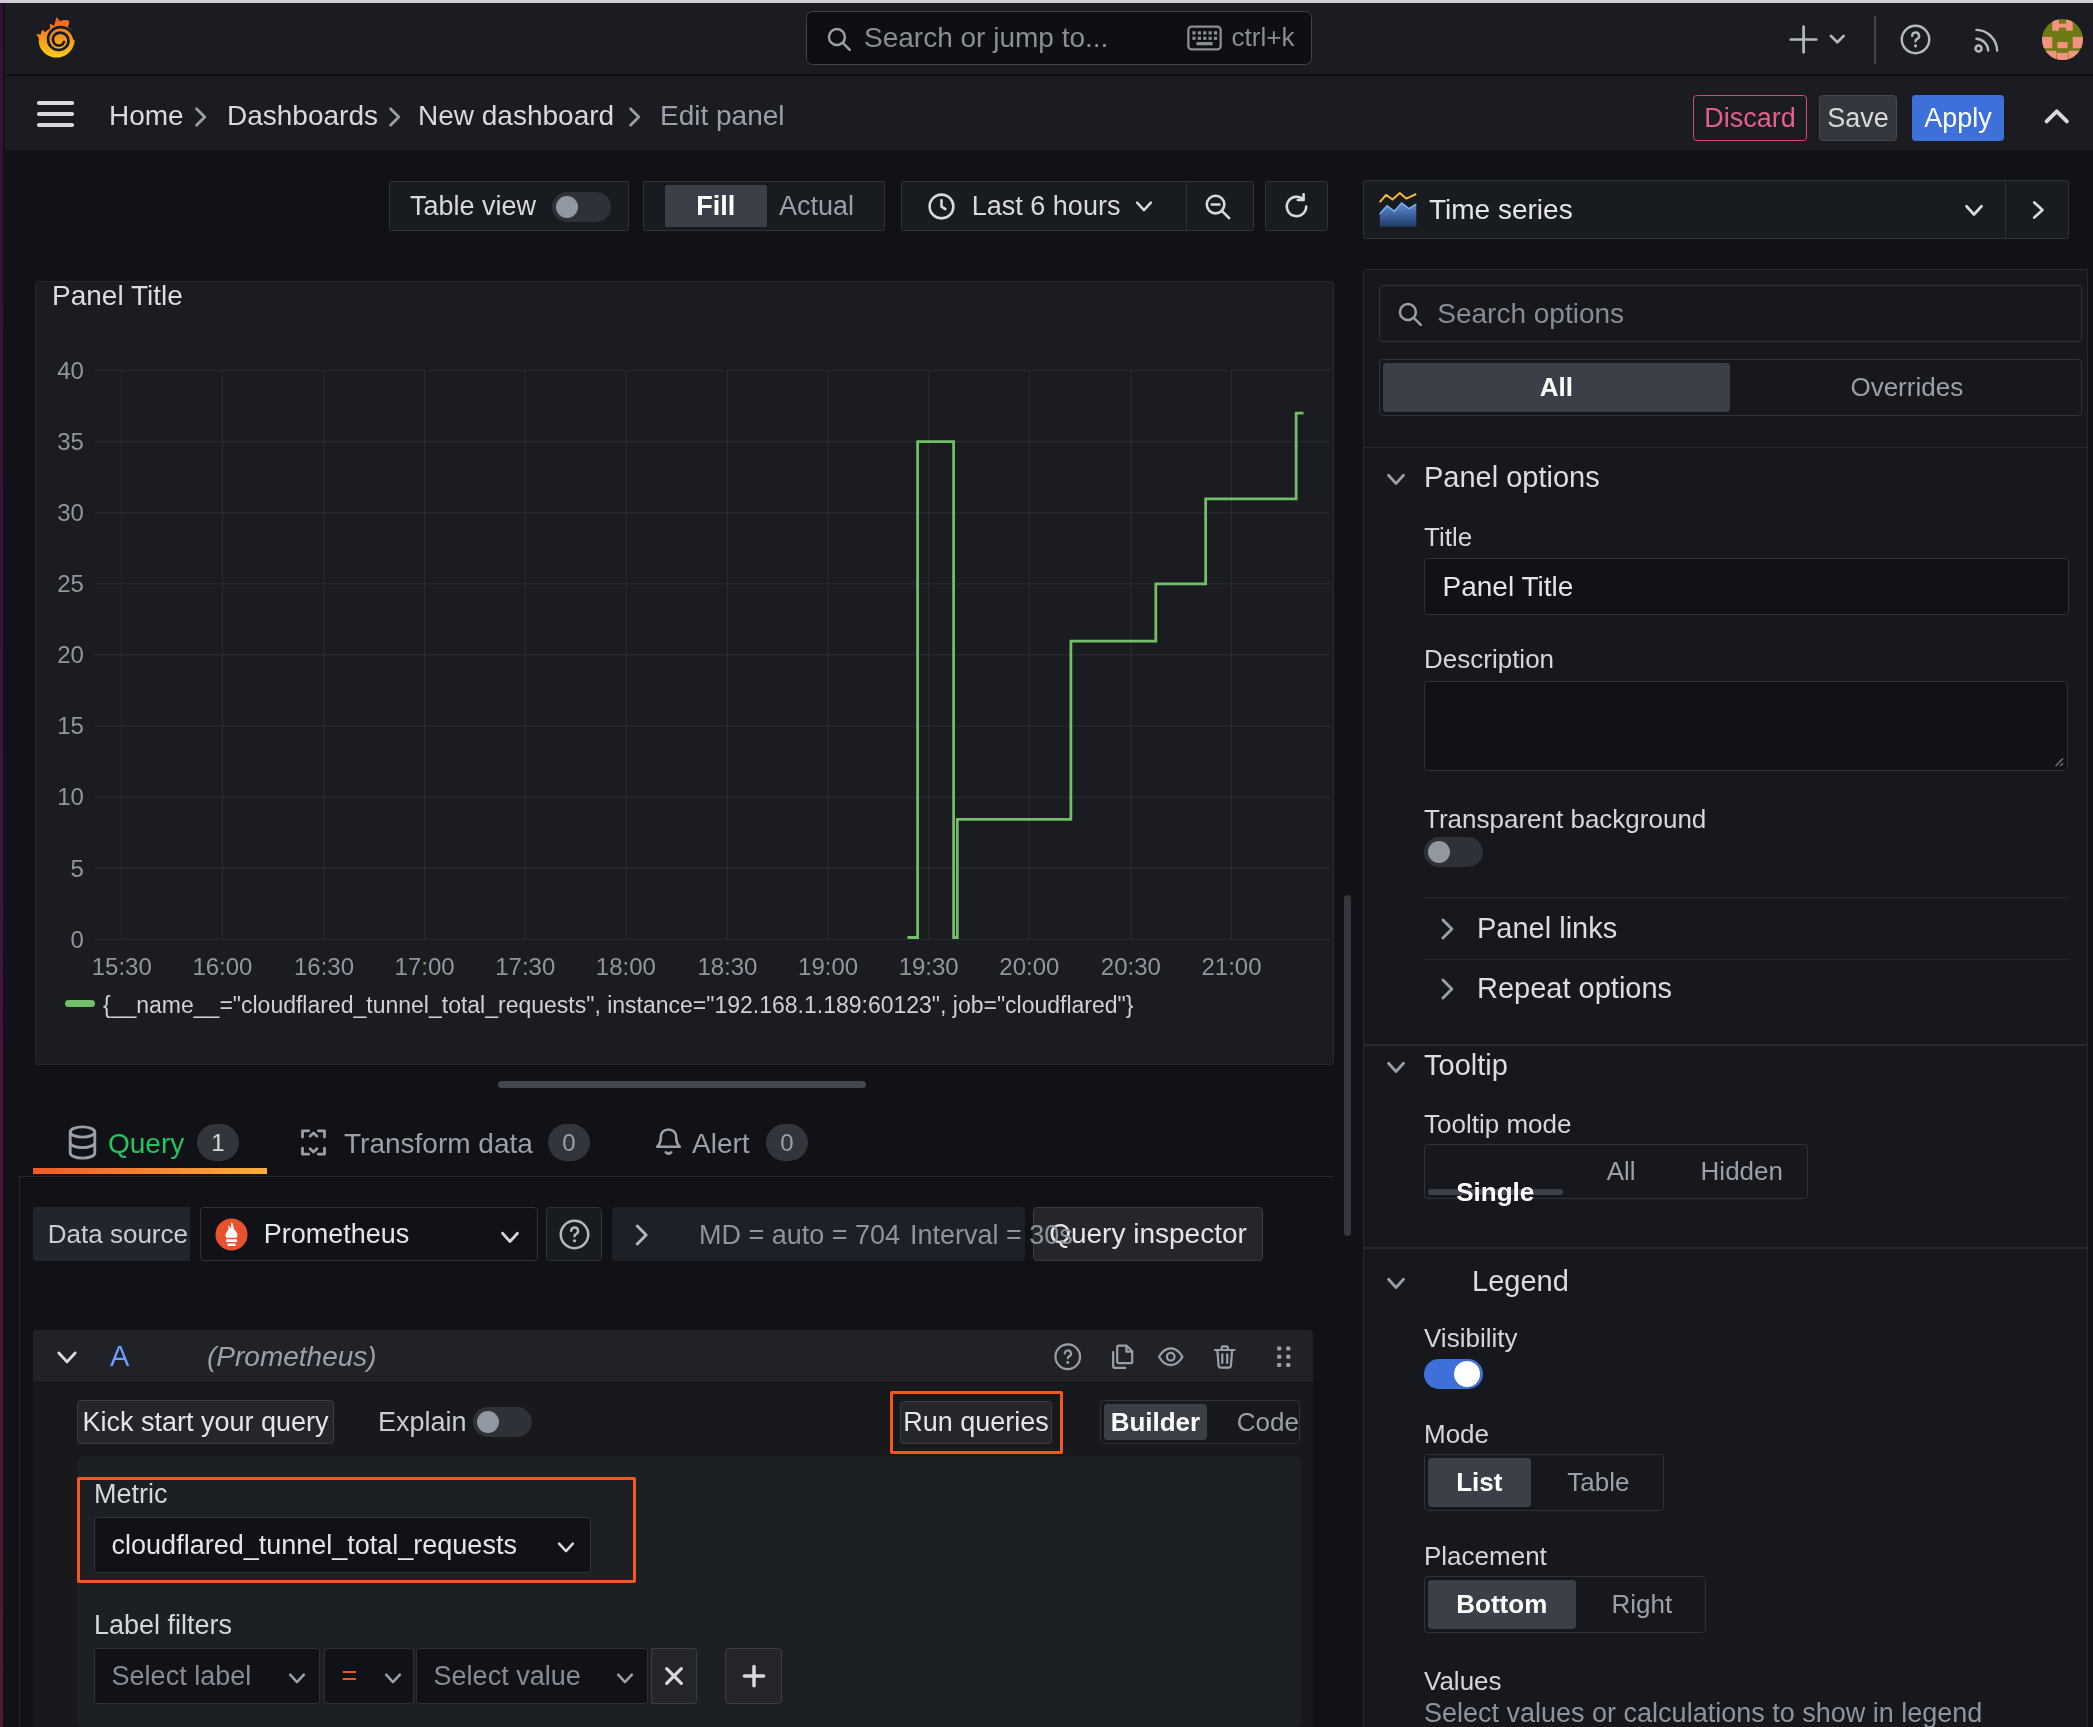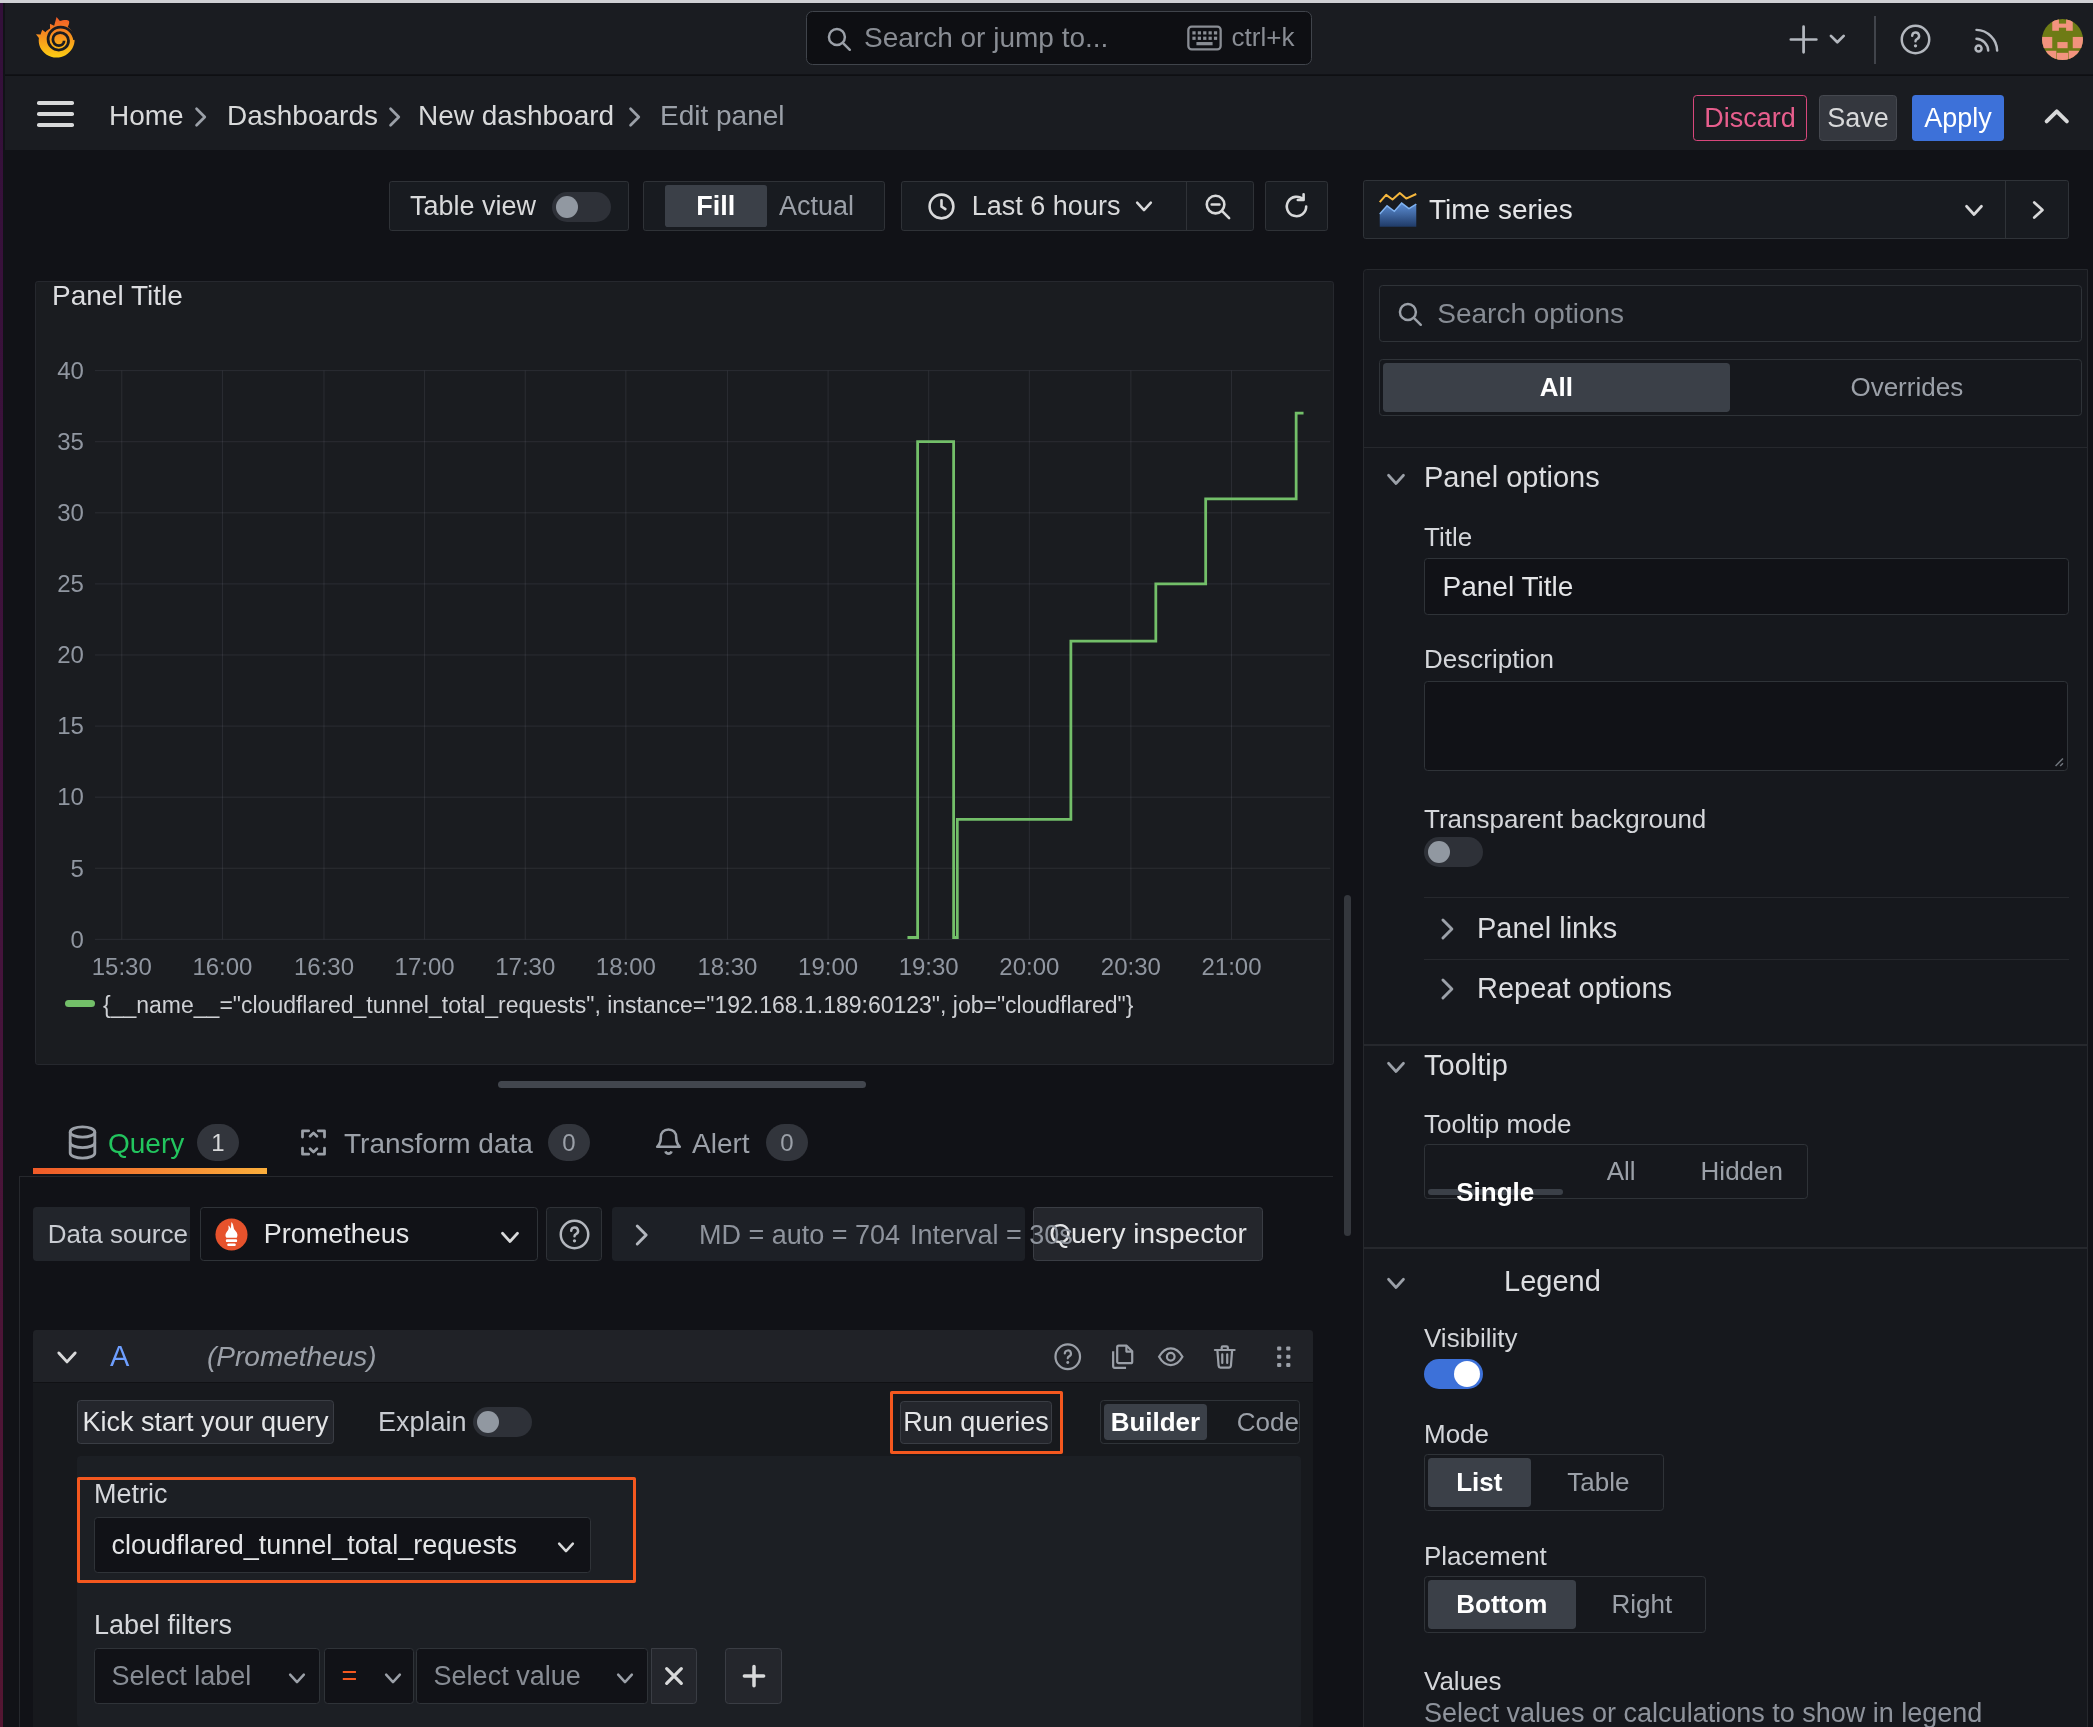--- a/index.html
+++ b/index.html
@@ -490,21 +490,21 @@
   <div class="abs radio" style="left:1424px; top:1144px; width:384px; height:55px;">
     <div class="seg sel" style="width:135px;margin-top:44px;">Single</div>
     <div class="seg" style="width:111px;">All</div>
     <div class="seg" style="flex:1;">Hidden</div>
   </div>
 
   <div class="abs divider" style="left:1364px; top:1247px; width:724px; height:1.8px;"></div>
   <svg class="abs" style="left:1384px; top:1271px;" width="24" height="24" viewBox="0 0 16 16">
       <path class="chev" d="M3 5.5 L8 11 L13 5.5"></path>
     </svg>
-  <span class="abs sectitle" style="left:1504px; top:1265px;">Legend</span>
+  <span class="abs sectitle" style="left:1472px; top:1265px;">Legend</span>
   <span class="abs label28" style="left:1424px; top:1323px;">Visibility</span>
   <div class="toggle on" style="left:1424px; top:1359px;">
       <div class="knob"></div>
     </div>
   <span class="abs label28" style="left:1424px; top:1419px;">Mode</span>
   <div class="abs radio" style="left:1424px; top:1454px; width:240px; height:57px;">
     <div class="seg sel" style="width:103px;">List</div>
     <div class="seg" style="flex:1;">Table</div>
   </div>
   <span class="abs label28" style="left:1424px; top:1541px;">Placement</span>

